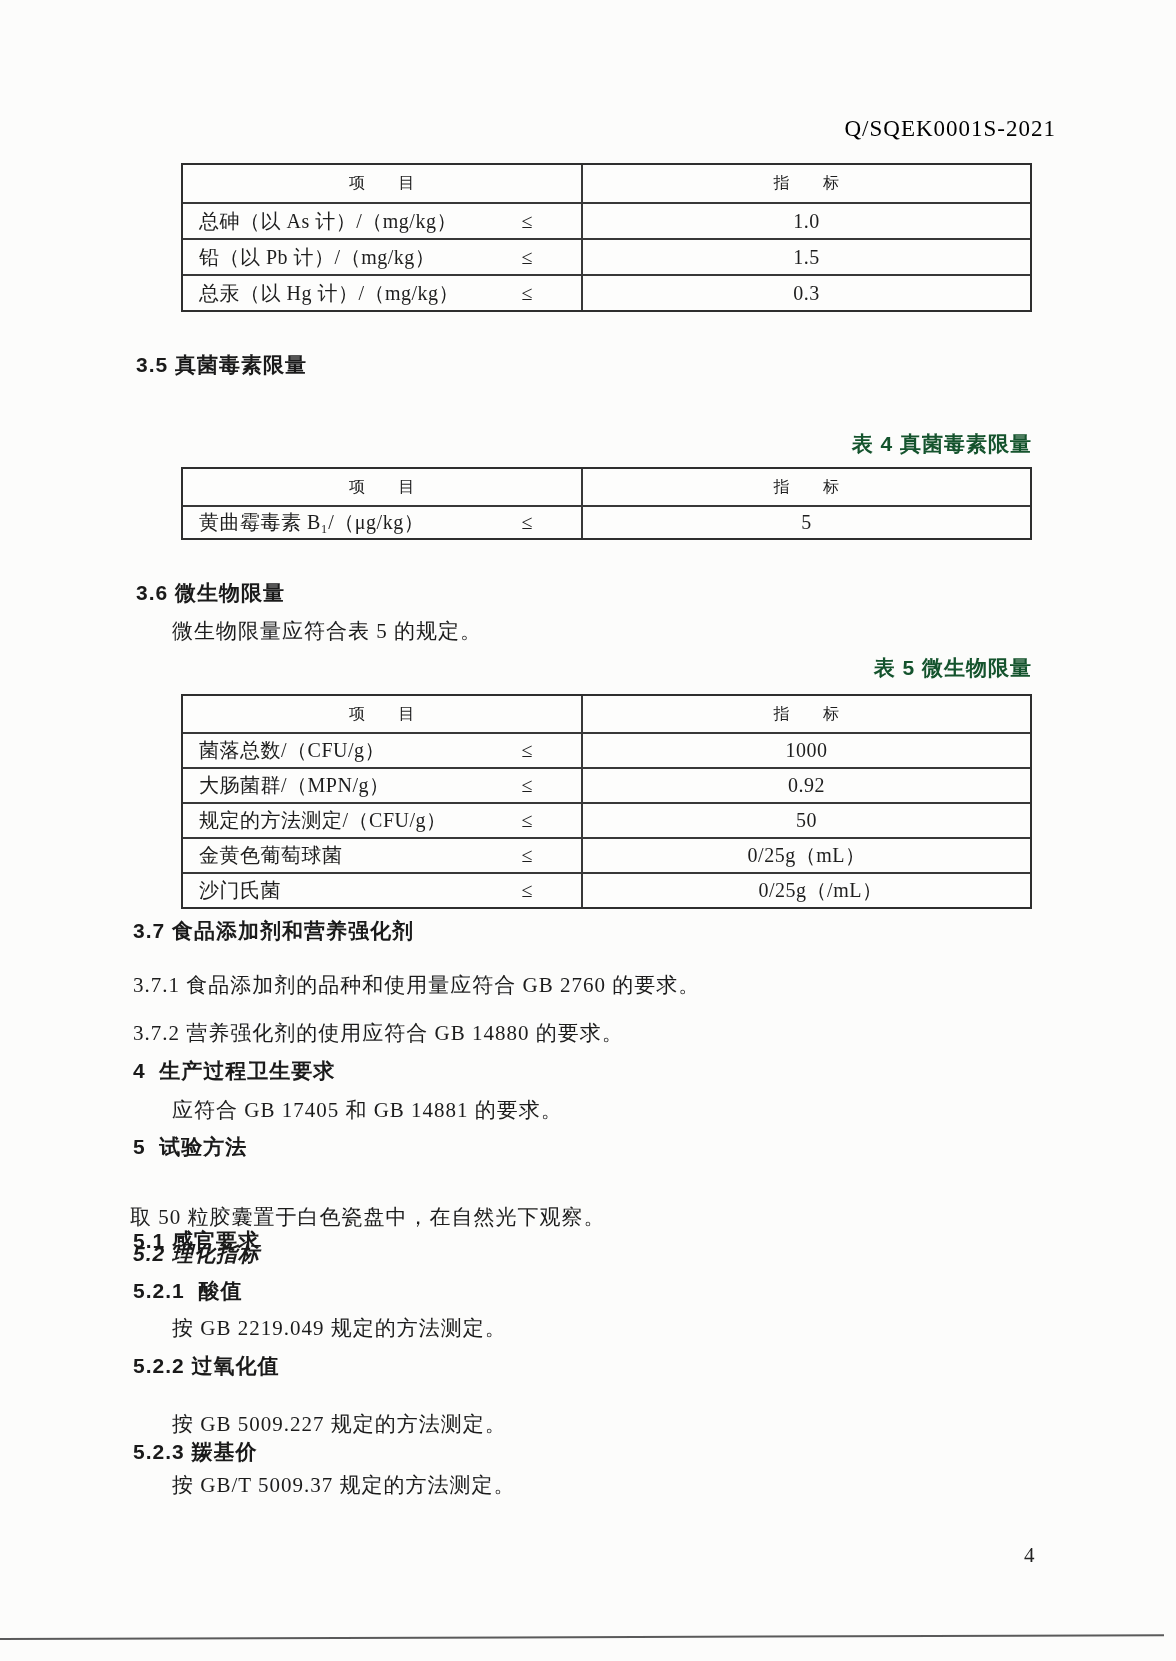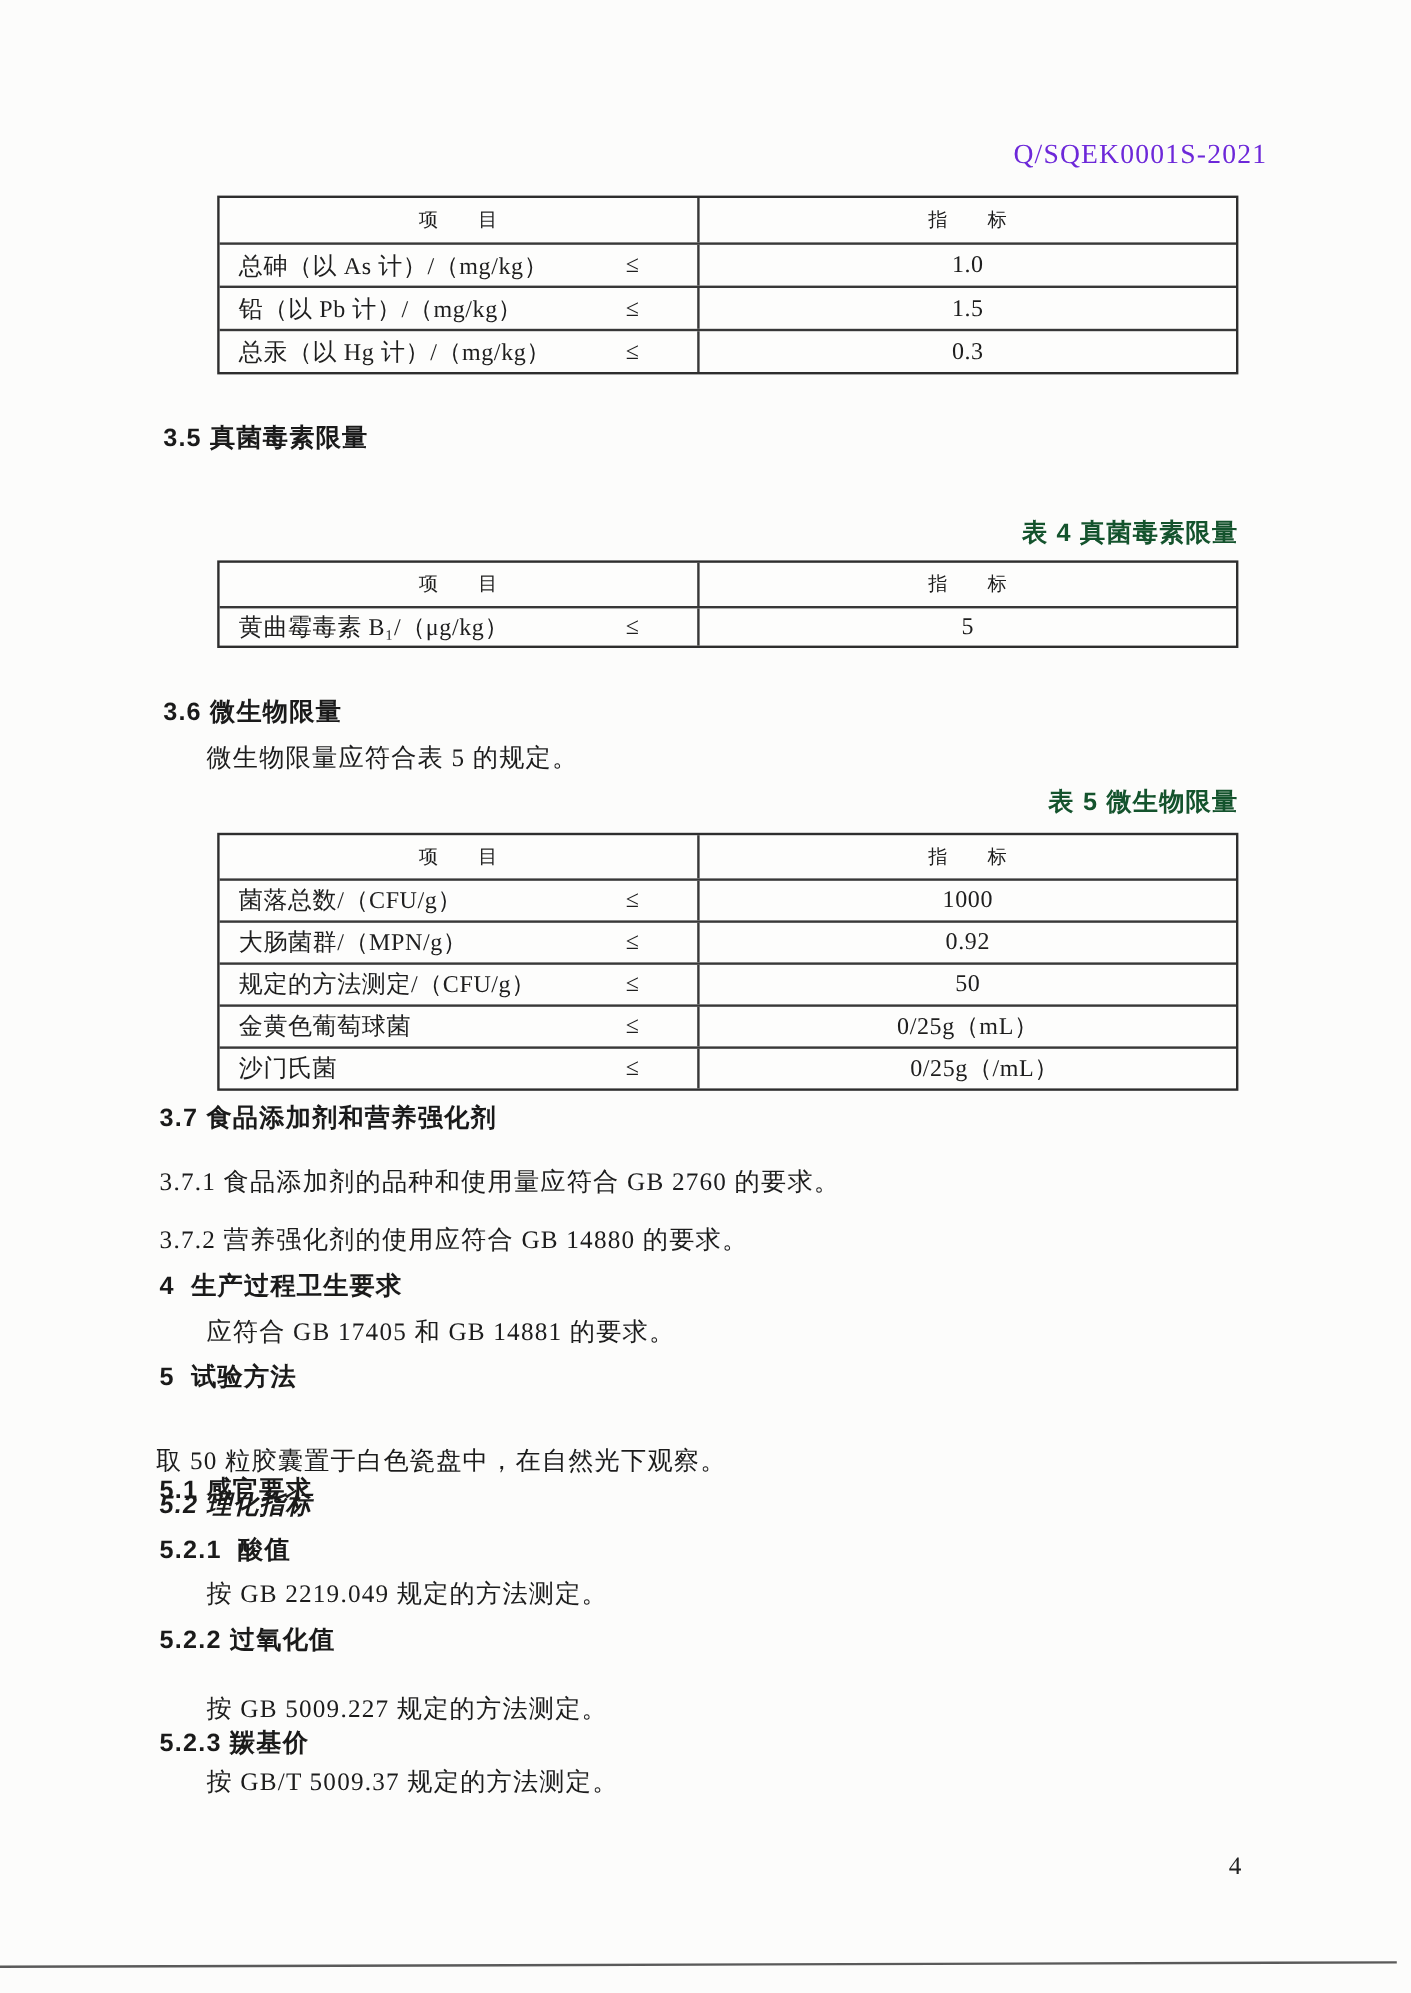--- a/index.html
+++ b/index.html
@@ -4,21 +4,21 @@
 <style>
   html,body { margin:0; padding:0; }
   body { width:1176px; height:1661px; background:#f7f7f5; }
   .page {
     position:relative; width:1176px; height:1661px;
     background:#fcfcfb; overflow:hidden;
     font-family:"Liberation Serif", serif; color:#1e1e1e;
   }
   .doc-code {
     position:absolute; top:116px; right:120px;
-    font:23px "Liberation Serif", serif; letter-spacing:1px; color:#6d28d9;
+    font:23px "Liberation Serif", serif; letter-spacing:1px; color:#000000;
   }
   .h {
     position:absolute;
     font:700 21px "Liberation Sans", sans-serif;
     color:#1a1a1a; letter-spacing:1px; white-space:pre;
   }
   .p {
     position:absolute;
     font:21px "Liberation Serif", serif;
     color:#1c1c1c; letter-spacing:1px; white-space:pre;

